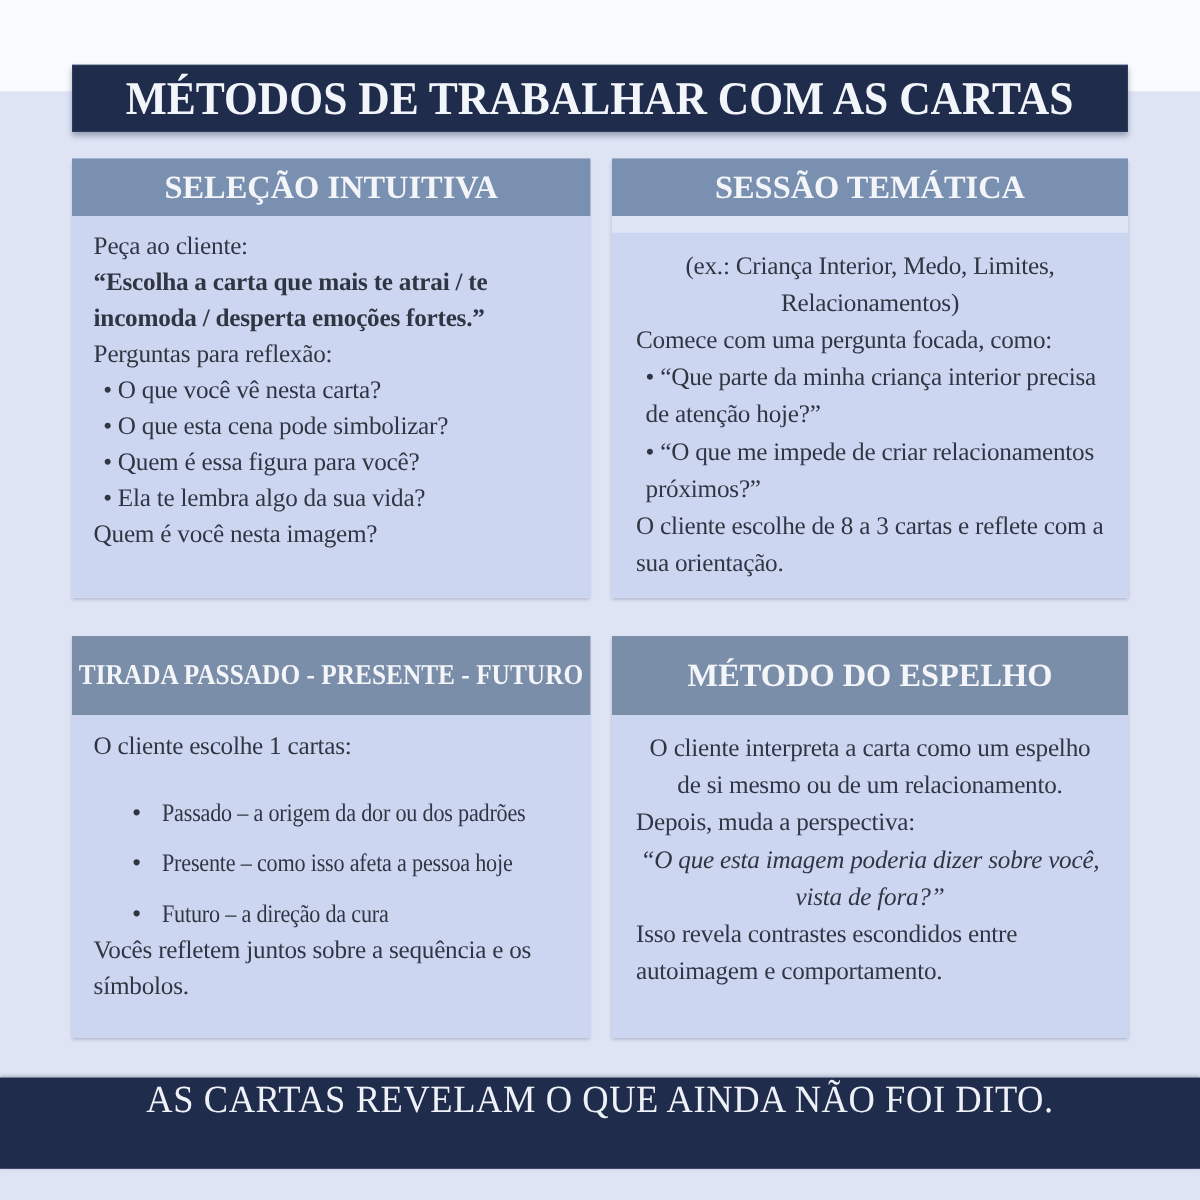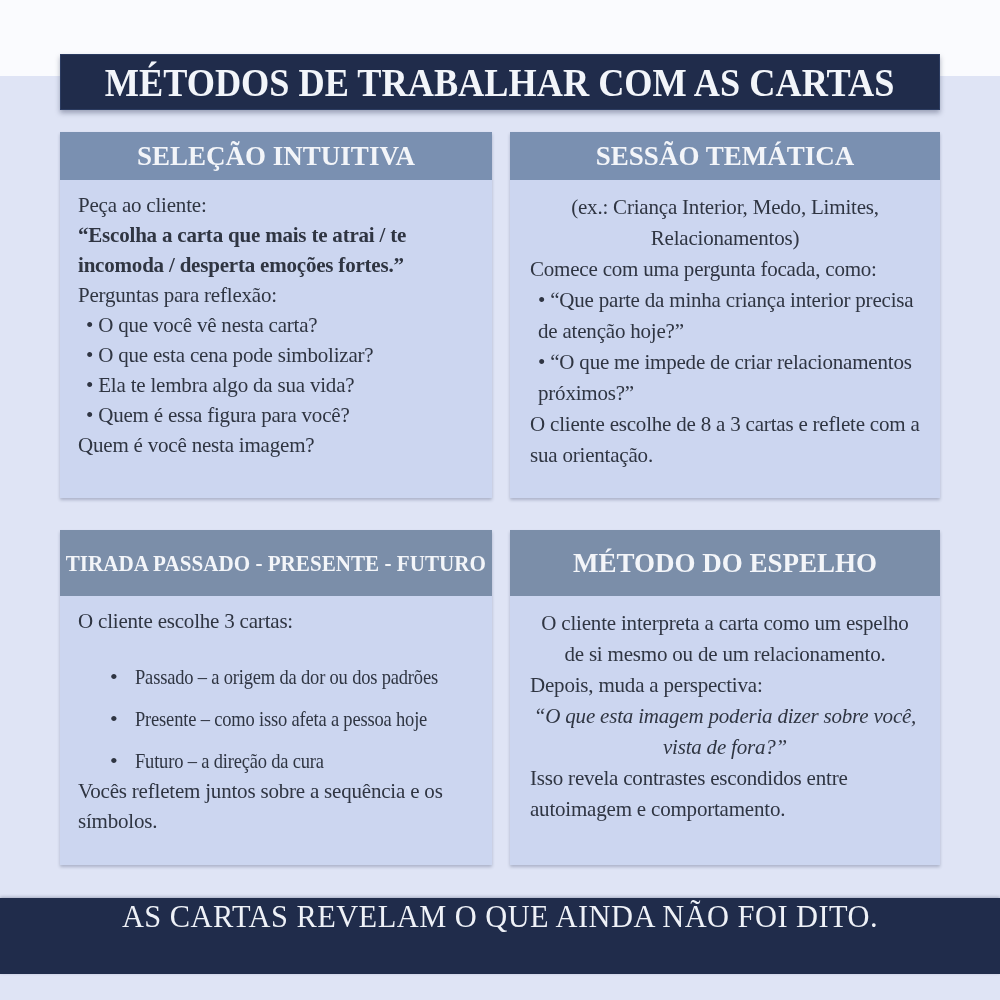--- a/index.html
+++ b/index.html
@@ -19,21 +19,21 @@
     display:flex;align-items:center;justify-content:center;
   }
   .banner-title{
     margin:0;color:#f2f5fa;font-size:39px;font-weight:700;
     white-space:nowrap;transform:scaleX(.93);
   }
 
   
   .card{position:absolute;display:flex;flex-direction:column;box-shadow:0 2px 3px rgba(40,50,85,.28);}
   .card-tl{left:60px;top:132px;width:432px;height:366px;}
-  .card-tr{left:510px;top:132px;width:430px;height:366px;}
+  .card-tr{left:510px;top:132px;width:430px;height:366px;gap:14px;}
   .card-bl{left:60px;top:530px;width:432px;height:335px;}
   .card-br{left:510px;top:530px;width:430px;height:335px;}
 
   .card-header{
     background:#7a90b1;color:#f3f5f9;flex:0 0 auto;
     display:flex;align-items:center;justify-content:center;overflow:hidden;
   }
   .card-tl .card-header,.card-tr .card-header{height:48px;}
   .card-bl .card-header,.card-br .card-header{height:66px;background:#7b8ea9;}
   .card-header h2{margin:0;font-size:27px;font-weight:700;white-space:nowrap;}
@@ -81,22 +81,22 @@
   <section class="card card-tl">
     <div class="card-header">
       <h2>SELEÇÃO INTUITIVA</h2>
     </div>
     <div class="card-body">
       <p>Peça ao cliente:</p>
       <p class="bold">“Escolha a carta que mais te atrai / te incomoda / desperta emoções fortes.”</p>
       <p>Perguntas para reflexão:</p>
       <p class="bullet-line">• O que você vê nesta carta?</p>
       <p class="bullet-line">• O que esta cena pode simbolizar?</p>
+      <p class="bullet-line">• Quem é essa figura para você?</p>
       <p class="bullet-line">• Ela te lembra algo da sua vida?</p>
-      <p class="bullet-line">• Quem é essa figura para você?</p>
       <p>Quem é você nesta imagem?</p>
     </div>
   </section>
 
   <section class="card card-tr">
     <div class="card-header">
       <h2>SESSÃO TEMÁTICA</h2>
     </div>
     <div class="card-body">
       <p class="center mt8">(ex.: Criança Interior, Medo, Limites, Relacionamentos)</p>
@@ -105,21 +105,21 @@
       <p class="bullet-line">• “O que me impede de criar relacionamentos próximos?”</p>
       <p class="mt30">O cliente escolhe de 8 a 3 cartas e reflete com a sua orientação.</p>
     </div>
   </section>
 
   <section class="card card-bl">
     <div class="card-header">
       <h2>TIRADA PASSADO - PRESENTE - FUTURO</h2>
     </div>
     <div class="card-body">
-      <p class="mt28">O cliente escolhe 3 cartas:</p>
+      <p class="mt28">O cliente escolhe 1 cartas:</p>
       <ul class="disc-list">
         <li class="disc-item">
           <span class="disc">•</span>
           <span class="narrow">Passado – a origem da dor ou dos padrões</span>
         </li>
         <li class="disc-item">
           <span class="disc">•</span>
           <span class="narrow">Presente – como isso afeta a pessoa hoje</span>
         </li>
         <li class="disc-item">

